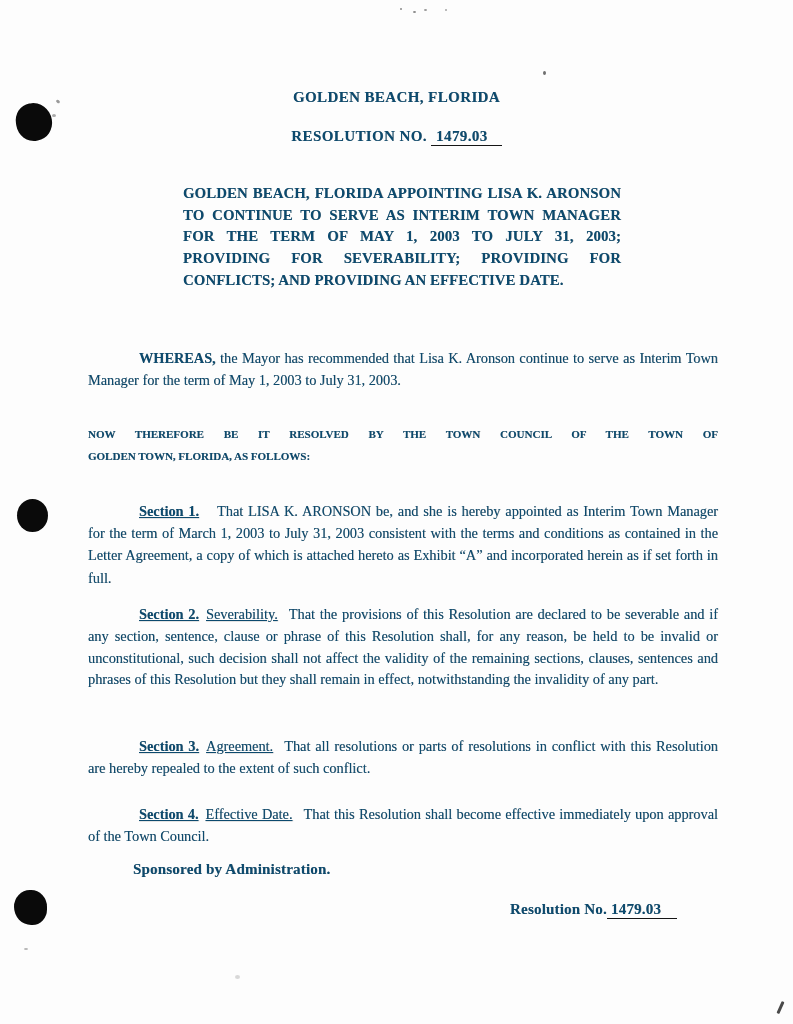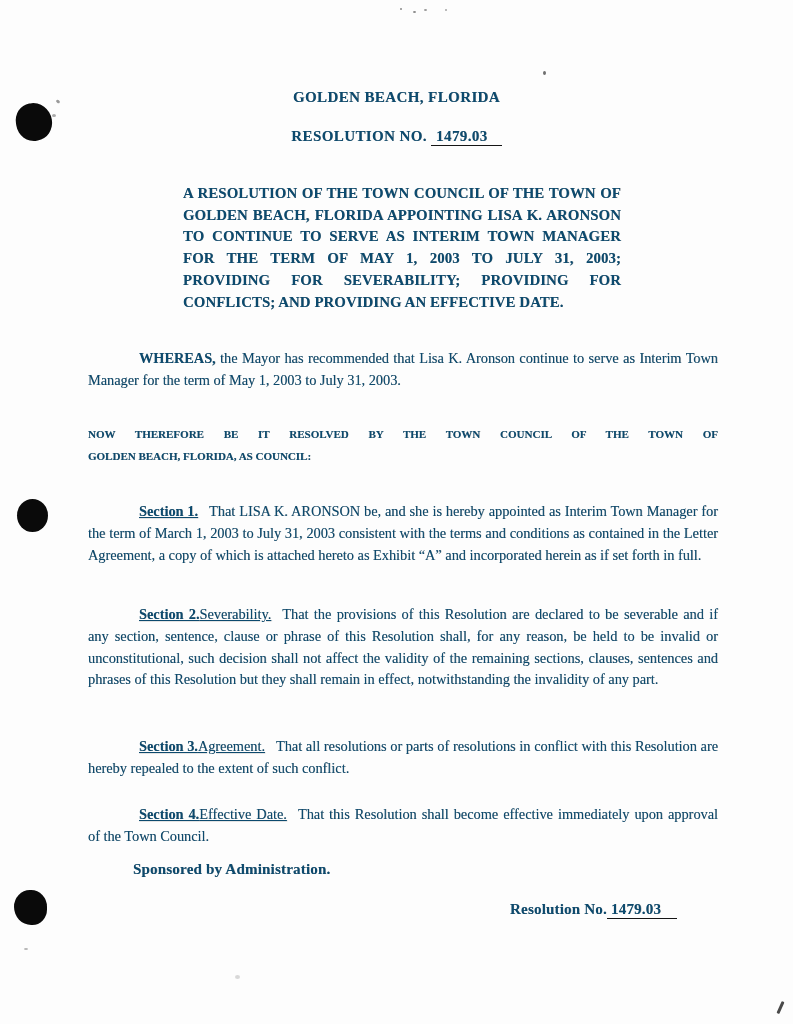--- a/index.html
+++ b/index.html
@@ -58,21 +58,21 @@
   .indent { text-indent: 51px; }
   .p-whereas  { top: 348px; }
   .p-resolved { top: 423px; font-weight: bold; font-size: 11px; line-height: 22px; }
   .p-resolved .rl1 { text-align: justify; text-align-last: justify; }
   .p-resolved .rl2 { text-align: left; }
   .p-s1 { top: 500px; line-height: 22.2px; }
   .p-s2 { top: 604px; line-height: 21.8px; }
   .p-s3 { top: 736px; }
   .p-s4 { top: 804px; }
   .lead-bold { font-weight: bold; }
-  .sec-label { font-weight: bold; text-decoration: underline; }
+  .sec-label { font-weight: bold; text-decoration: underline; margin-right: 7px; }
   .sec-subtitle { text-decoration: underline; margin-right: 11px; }
 
   .sponsored {
     position: absolute; left: 133px; top: 861px;
     font-weight: bold; font-size: 15px; letter-spacing: 0.2px;
   }
 
   .footer-res {
     position: absolute; left: 510px; top: 901px;
     font-weight: bold; font-size: 15px; letter-spacing: 0.2px;
@@ -98,35 +98,34 @@
   <div class="speck sp9"></div>
   <div class="slash"></div>
 
   <div class="h-city">GOLDEN BEACH, FLORIDA</div>
   <div class="h-res">
     <span>RESOLUTION NO.</span>
     <span class="u-num">1479.03</span>
   </div>
 
   <div class="title-block">
-    <div class="title-line">A RESOLUTION OF THE TOWN COUNCIL OF THE TOWN OF</div>
     <div class="title-line">GOLDEN BEACH, FLORIDA APPOINTING LISA K. ARONSON</div>
     <div class="title-line">TO CONTINUE TO SERVE AS INTERIM TOWN MANAGER</div>
     <div class="title-line">FOR THE TERM OF MAY 1, 2003 TO JULY 31, 2003;</div>
     <div class="title-line">PROVIDING FOR SEVERABILITY; PROVIDING FOR</div>
     <div class="title-line last">CONFLICTS; AND PROVIDING AN EFFECTIVE DATE.</div>
   </div>
 
   <p class="bp indent p-whereas">
     <span class="lead-bold">WHEREAS,</span><span> the Mayor has recommended that Lisa K. Aronson continue to serve as Interim Town Manager for the term of May 1, 2003 to July 31, 2003.</span>
   </p>
 
   <div class="bp p-resolved">
     <div class="rl1">NOW THEREFORE BE IT RESOLVED BY THE TOWN COUNCIL OF THE TOWN OF</div>
-    <div class="rl2">GOLDEN BEACH, FLORIDA, AS COUNCIL:</div>
+    <div class="rl2">GOLDEN TOWN, FLORIDA, AS FOLLOWS:</div>
   </div>
 
   <p class="bp indent p-s1">
     <span class="sec-label">Section 1.</span><span class="sec-subtitle"></span><span>That LISA K. ARONSON be, and she is hereby appointed as Interim Town Manager for the term of March 1, 2003 to July 31, 2003 consistent with the terms and conditions as contained in the Letter Agreement, a copy of which is attached hereto as Exhibit “A” and incorporated herein as if set forth in full.</span>
   </p>
 
   <p class="bp indent p-s2">
     <span class="sec-label">Section 2.</span><span class="sec-subtitle">Severability.</span><span>That the provisions of this Resolution are declared to be severable and if any section, sentence, clause or phrase of this Resolution shall, for any reason, be held to be invalid or unconstitutional, such decision shall not affect the validity of the remaining sections, clauses, sentences and phrases of this Resolution but they shall remain in effect, notwithstanding the invalidity of any part.</span>
   </p>
 

